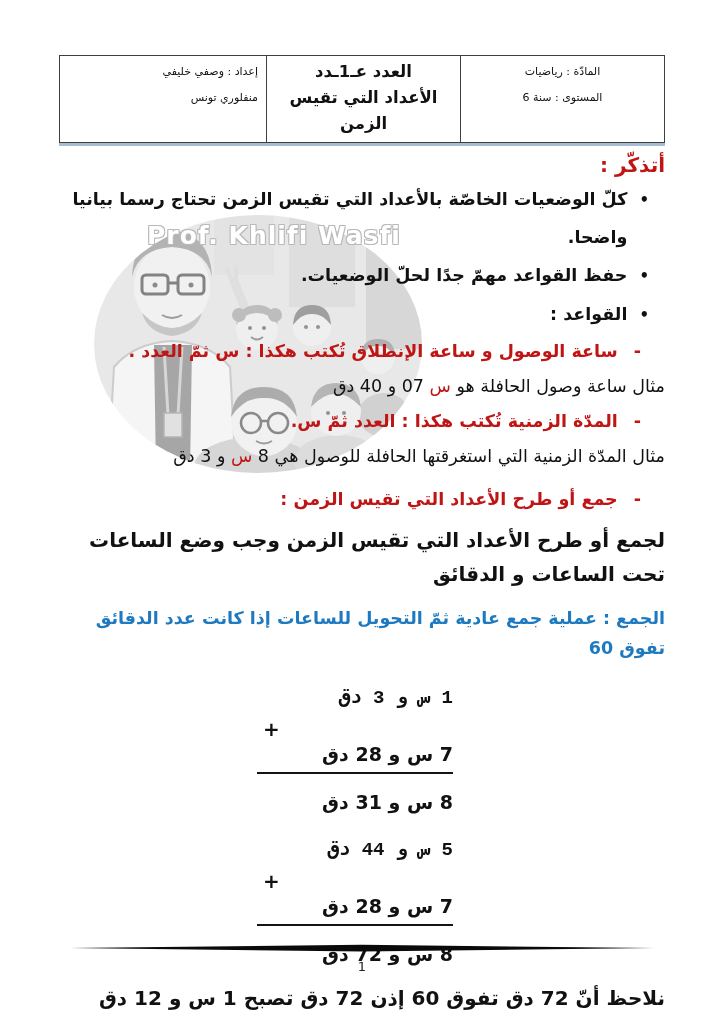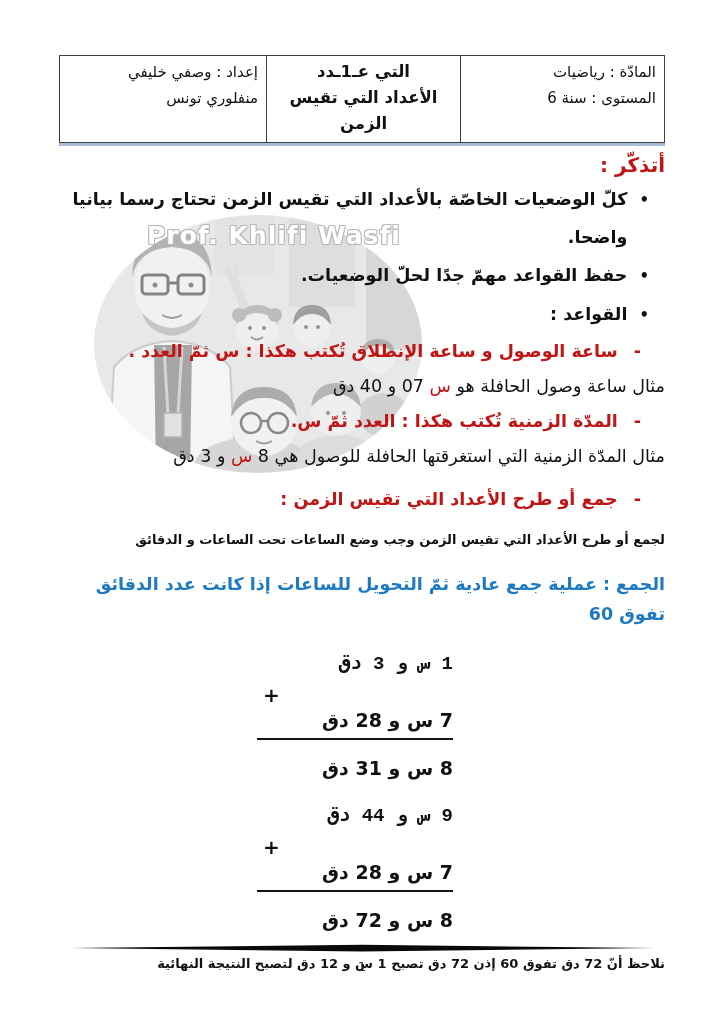--- a/index.html
+++ b/index.html
@@ -11,38 +11,38 @@
              overflow:hidden;z-index:0;}
   .wm-text{position:absolute;z-index:0;color:#fff;font-weight:bold;font-size:25px;line-height:34px;
            direction:ltr;letter-spacing:1px;white-space:nowrap;
            text-shadow:-1px -1px 0 #b9b9b9,1px -1px 0 #b9b9b9,-1px 1px 0 #b9b9b9,1px 1px 0 #b9b9b9;}
   .wm1{left:147px;top:219px;}
   .wm2{left:128px;top:253px;}
 
   
   .header-table{position:absolute;top:55px;right:59px;width:604px;display:flex;z-index:2;
                 border:1px solid #3f3f3f;background:#fff;box-shadow:0 3px 0 #a7bcd6;}
-  .cell{padding:3px 8px 5px 8px;font-size:15px;line-height:26px;}
+  .cell{padding:3px 8px 5px 8px;font-size:11px;line-height:26px;}
   .cell:not(:last-child){border-left:1px solid #3f3f3f;}
-  .cell-subject{flex:0 0 187px;text-align:right;}
+  .cell-subject{flex:0 0 187px;text-align:center;}
   .cell-title{flex:0 0 177px;text-align:center;font-weight:bold;font-size:16.5px;}
   .cell-author{flex:1 1 auto;text-align:right;}
 
   
   .content{position:absolute;top:118px;right:59px;width:606px;z-index:1;text-align:right;}
   .red{color:#c01515;}
   .recall-title{margin-top:32px;color:#c01515;font-weight:bold;font-size:20px;line-height:30px;}
   .bullet-item{display:flex;gap:12px;font-weight:bold;font-size:17.5px;line-height:38px;
                padding-right:16px;align-items:baseline;}
   .bullet-glyph{font-size:15px;}
   .rule{color:#c01515;font-weight:bold;font-size:17.5px;line-height:35px;padding-right:24px;
         display:flex;gap:16px;align-items:baseline;}
   .example{font-weight:normal;font-size:17.5px;line-height:35px;}
   .rule-3{margin-top:8px;}
-  .para{font-weight:bold;font-size:13px;line-height:34px;}
+  .para{font-weight:bold;font-size:20px;line-height:34px;}
   .method{margin-top:6px;}
   .blue-heading{color:#1e7ac0;font-weight:bold;font-size:17.5px;line-height:30px;margin-top:12px;}
 
   .sum-block{position:relative;width:196px;margin:20px 212px 0 auto;font-weight:bold;
              font-size:19px;text-align:right;}
   .sum-block-2{margin-top:18px;}
   .sum-row{line-height:30px;}
   .sum-addend-1{margin-bottom:26px;font-family:Liberation Mono, monospace;}
   .sum-plus{position:absolute;left:6px;top:36px;font-size:20px;line-height:20px;}
   .sum-result{border-top:2.5px solid #141414;margin-top:3px;padding-top:13px;}
@@ -118,21 +118,21 @@
     </svg>
   </div>
   <div class="wm-text wm1">Prof. Khlifi Wasfi</div>
 
   <div class="header-table">
     <div class="cell cell-subject">
       <div>المادّة : رياضيات</div>
       <div>المستوى : سنة 6</div>
     </div>
     <div class="cell cell-title">
-      <div>التي عـ1ـدد</div>
+      <div>العدد عـ1ـدد</div>
       <div>الأعداد التي تقيس الزمن</div>
     </div>
     <div class="cell cell-author">
       <div>إعداد : وصفي خليفي</div>
       <div>منفلوري تونس</div>
     </div>
   </div>
 
   <div class="content">
 
@@ -177,21 +177,21 @@
     <div class="blue-heading">الجمع : عملية جمع عادية ثمّ التحويل للساعات إذا كانت عدد الدقائق تفوق 60</div>
 
     <div class="sum-block">
       <div class="sum-row sum-addend-1">1 س و 3 دق</div>
       <div class="sum-plus">+</div>
       <div class="sum-row">7 س و 28 دق</div>
       <div class="sum-row sum-result">8 س و 31 دق</div>
     </div>
 
     <div class="sum-block sum-block-2">
-      <div class="sum-row sum-addend-1">9 س و 44 دق</div>
+      <div class="sum-row sum-addend-1">5 س و 44 دق</div>
       <div class="sum-plus">+</div>
       <div class="sum-row">7 س و 28 دق</div>
       <div class="sum-row sum-result">8 س و 72 دق</div>
     </div>
 
     <div class="para note-1">نلاحظ أنّ 72 دق تفوق 60 إذن 72 دق تصبح 1 س و 12 دق لتصبح النتيجة النهائية</div>
 
   </div>
 
   <div class="footer">

